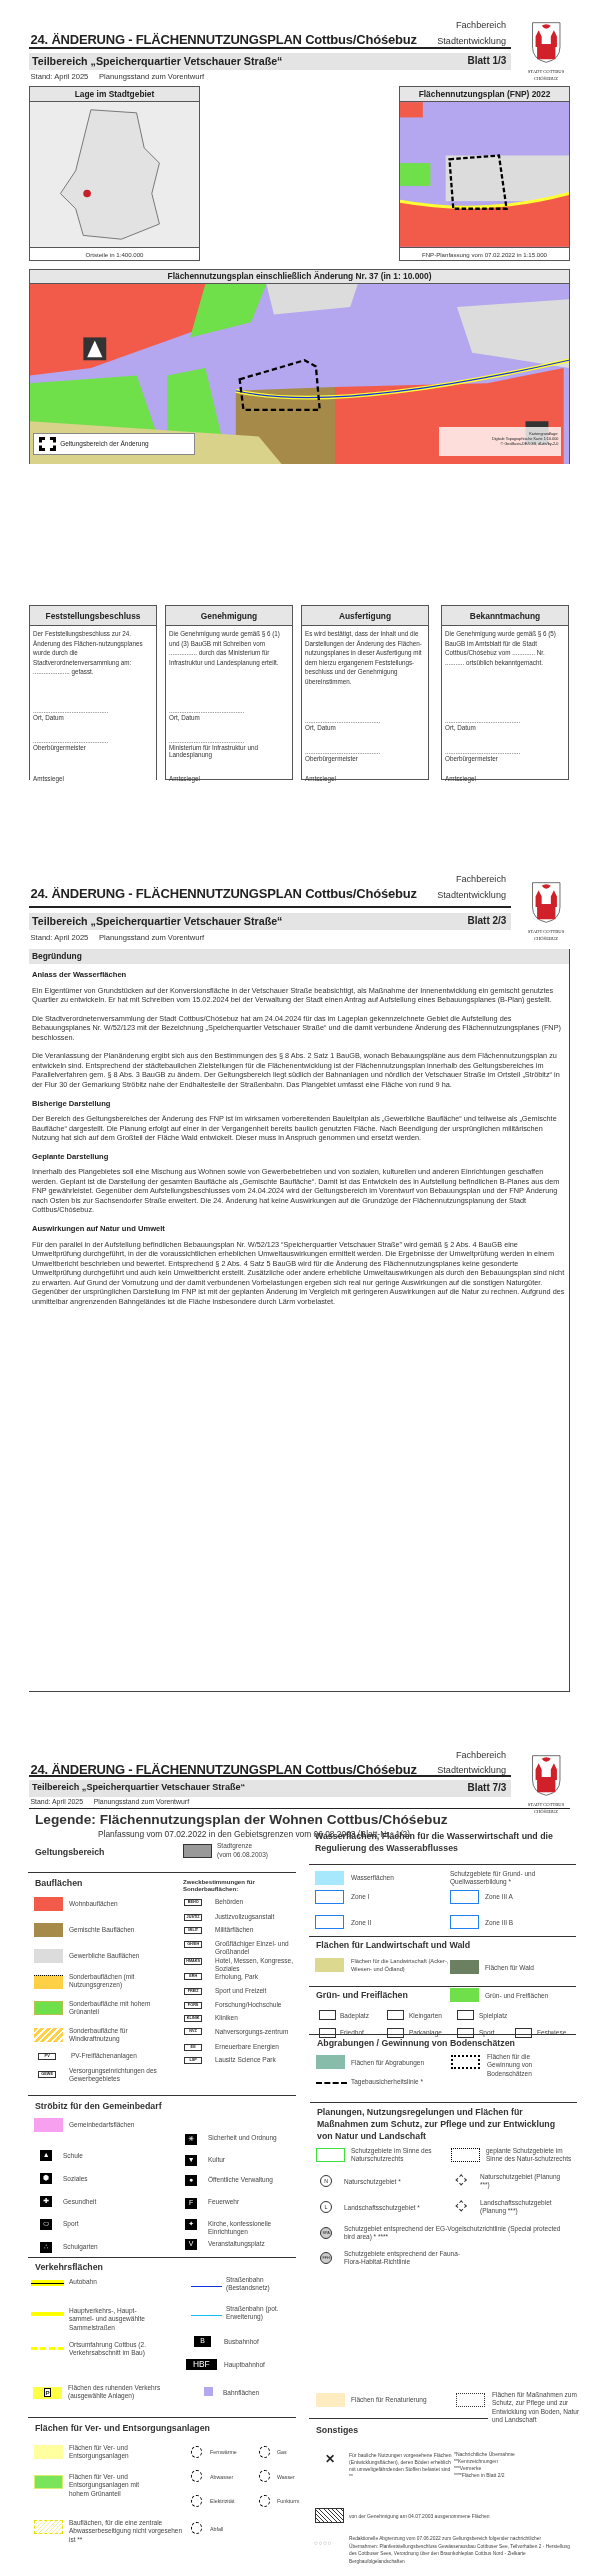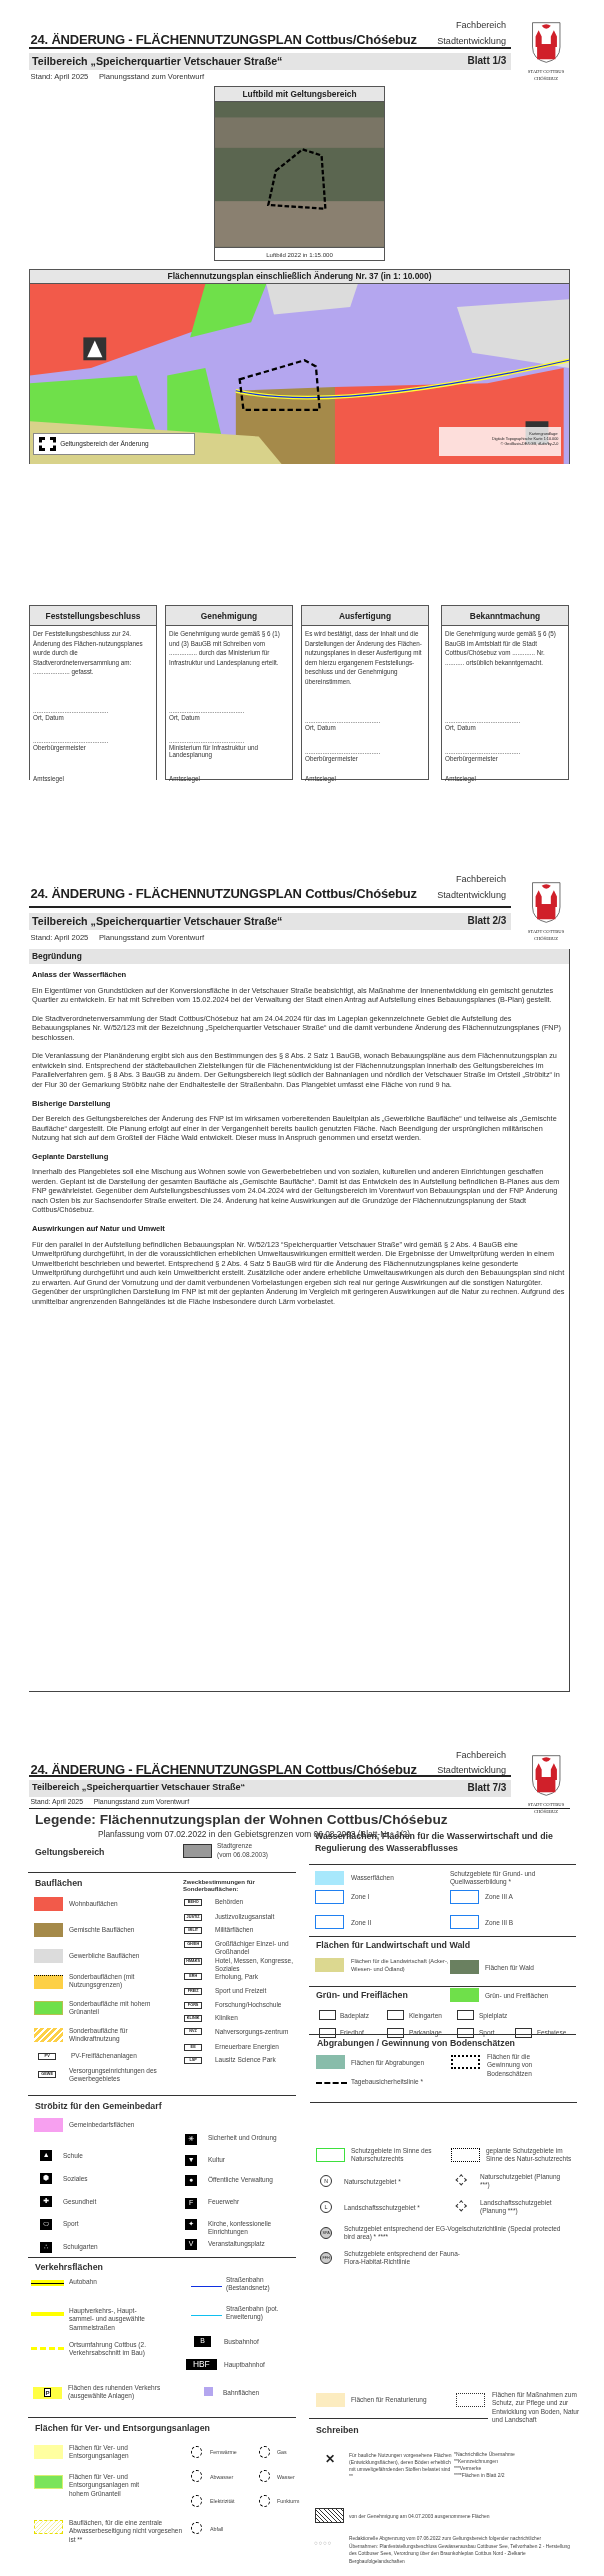--- a/index.html
+++ b/index.html
@@ -55,31 +55,45 @@
     <svg width="30.5" height="43" viewBox="0 0 40 56" style="margin-left:4.6px">
         <path d="M2 2 H38 V34 Q38 50 20 54 Q2 50 2 34 Z" fill="#fff" stroke="#444"></path>
         <path d="M6 20 L10 12 L14 20 V34 H6Z M26 20 L30 12 L34 20 V34 H26Z" fill="#d0202a"></path>
         <rect x="8" y="30" width="24" height="20" fill="#d0202a"></rect>
         <path d="M14 6 Q20 2 26 6 Q20 14 14 6Z" fill="#d0202a"></path>
       </svg>
     <div class="txt">STADT COTTBUS</div>
     <div class="txt">CHÓŚEBUZ</div>
   </div>
 
-  <div class="panel" style="left:214px;top:86px;width:171px;height:175px">
-    <div class="panel-h">Luftbild mit Geltungsbereich</div>
-    <div style="height:145px;background:#55604a;position:relative">
+  <div class="panel" style="left:29px;top:86px;width:171px;height:175px">
+    <div class="panel-h">Lage im Stadtgebiet</div>
+    <div style="height:145px;background:#f0f0f0;position:relative">
       <svg width="169" height="145" viewBox="0 0 222 190">
-          <rect width="222" height="190" fill="#5b6650"></rect>
-          <rect y="20" width="222" height="40" fill="#7a7565"></rect>
-          <rect y="130" width="222" height="60" fill="#8a8070"></rect>
-          <path d="M80 90 L115 62 L140 70 L145 140 L70 135 Z" fill="none" stroke="#000" stroke-width="3" stroke-dasharray="6 3"></path>
+          <rect width="222" height="190" fill="#ececec"></rect>
+          <path d="M80 10 L140 14 L150 60 L170 80 L160 120 L170 160 L120 180 L70 175 L60 140 L40 120 L60 90 L70 50 Z" fill="#e2e2e2" stroke="#555"></path>
+          <circle cx="75" cy="120" r="5" fill="#c8202a"></circle>
         </svg>
     </div>
-    <div class="panel-f">Luftbild 2022 in 1:15.000</div>
+    <div class="panel-f">Ortsteile in 1:400.000</div>
+  </div>
+  <div class="panel" style="left:399px;top:86px;width:171px;height:175px">
+    <div class="panel-h">Flächennutzungsplan (FNP) 2022</div>
+    <div style="height:145px;background:#b4a6ef;position:relative;overflow:hidden">
+      <svg width="169" height="145" viewBox="0 0 222 190">
+          <rect width="222" height="190" fill="#b4a6ef"></rect>
+          <rect x="60" y="70" width="162" height="60" fill="#dcdcdc"></rect>
+          <path d="M0 130 Q110 150 222 120 V190 H0Z" fill="#f25a4a"></path>
+          <path d="M0 130 Q110 150 222 120" stroke="#ffff33" stroke-width="4" fill="none"></path>
+          <path d="M65 75 L130 70 L140 140 L70 140 Z" fill="none" stroke="#000" stroke-width="3" stroke-dasharray="6 3"></path>
+          <rect x="0" y="80" width="40" height="30" fill="#6fe04a"></rect>
+          <rect x="0" y="0" width="30" height="20" fill="#f25a4a"></rect>
+        </svg>
+    </div>
+    <div class="panel-f">FNP-Planfassung vom 07.02.2022 in 1:15.000</div>
   </div>
 
   <div class="panel" style="left:29px;top:269px;width:541px;height:195px">
     <div class="panel-h" style="height:13.7px;line-height:13.7px">Flächennutzungsplan einschließlich Änderung Nr. 37 (in 1: 10.000)</div>
     <div style="position:relative;height:180px;overflow:hidden">
       <svg width="539" height="180" viewBox="0 0 707 236">
         <rect width="707" height="236" fill="#b4a6ef"></rect>
         <path d="M0 0 H240 L220 60 L80 110 L0 120Z" fill="#f25a4a"></path>
         <path d="M230 0 L310 0 L290 50 L210 70Z" fill="#6fe04a"></path>
         <path d="M310 0 H430 L420 30 L320 40Z" fill="#dcdcdc"></path>
@@ -404,20 +418,21 @@
   <div class="lg-rule" style="left:309px;top:303px;width:267px"></div>
   <div class="lg-h" style="left:317px;top:307px">Abgrabungen / Gewinnung von Bodenschätzen</div>
   <div class="lg-sw" style="left:316px;top:324px;background:#88bcaa"></div>
   <div class="lg-t" style="left:351px;top:328px">Flächen für Abgrabungen</div>
   <div class="lg-sw" style="left:451px;top:324px;border:2.3px dotted #000"></div>
   <div class="lg-t" style="left:487px;top:322px;width:61px">Flächen für die Gewinnung von Bodenschätzen</div>
   <div style="position:absolute;left:316px;top:351px;width:30.5px;border-top:2.3px dashed #000"></div>
   <div class="lg-t" style="left:351px;top:347px">Tagebausicherheitslinie *</div>
 
   <div class="lg-rule" style="left:310px;top:371px;width:267px"></div>
+  <div class="lg-h" style="left:317px;top:375px;width:244px;line-height:12.2px">Planungen, Nutzungsregelungen und Flächen für Maßnahmen zum Schutz, zur Pflege und zur Entwicklung von Natur und Landschaft</div>
   <div class="lg-sw" style="left:316px;top:417px;border:1.5px solid #3ee03e"></div>
   <div class="lg-t" style="left:351px;top:416px;width:91px">Schutzgebiete im Sinne des Naturschutzrechts</div>
   <div class="lg-sw" style="left:451px;top:417px;border:1.5px dotted #000"></div>
   <div class="lg-t" style="left:486px;top:416px;width:91px">geplante Schutzgebiete im Sinne des Natur-schutzrechts</div>
   <div style="position:absolute;left:320px;top:444px;width:12.2px;height:12.2px;border:0.8px solid #333;border-radius:50%;font-size:5.3px;text-align:center;line-height:10.7px">N</div>
   <div class="lg-t" style="left:344px;top:447px">Naturschutzgebiet *</div>
   <div style="position:absolute;left:457px;top:445px;width:8.4px;height:8.4px;border:0.8px dashed #333;transform:rotate(45deg)"></div>
   <div class="lg-t" style="left:480px;top:442px;width:84px">Naturschutzgebiet (Planung ***)</div>
   <div style="position:absolute;left:320px;top:470px;width:12.2px;height:12.2px;border:0.8px solid #333;border-radius:50%;font-size:5.3px;text-align:center;line-height:10.7px">L</div>
   <div class="lg-t" style="left:344px;top:473px">Landschaftsschutzgebiet *</div>
@@ -426,21 +441,21 @@
   <div style="position:absolute;left:320px;top:496px;width:12.2px;height:12.2px;border:0.8px solid #333;border-radius:50%;background:#ccc;font-size:3.8px;text-align:center;line-height:10.7px">SPA</div>
   <div class="lg-t" style="left:344px;top:494px;width:221px">Schutzgebiet entsprechend der EG-Vogelschutzrichtlinie (Special protected bird area) * ****</div>
   <div style="position:absolute;left:320px;top:521px;width:12.2px;height:12.2px;border:0.8px solid #333;border-radius:50%;background:#ccc;font-size:3.8px;text-align:center;line-height:10.7px">FFH</div>
   <div class="lg-t" style="left:344px;top:519px;width:130px">Schutzgebiete entsprechend der Fauna-Flora-Habitat-Richtlinie</div>
   <div class="lg-sw" style="left:316px;top:662px;top:662px;background:#fcecc0;top:662px"></div>
   <div class="lg-t" style="left:351px;top:665px">Flächen für Renaturierung</div>
   <div class="lg-sw" style="left:456px;top:662px;border:0.8px dotted #333"></div>
   <div class="lg-t" style="left:492px;top:660px;width:88px">Flächen für Maßnahmen zum Schutz, zur Pflege und zur Entwicklung von Boden, Natur und Landschaft</div>
 
   <div class="lg-rule" style="left:309px;top:687px;width:179px"></div>
-  <div class="lg-h" style="left:316px;top:694px">Schreiben</div>
+  <div class="lg-h" style="left:316px;top:694px">Sonstiges</div>
   <div style="position:absolute;left:325px;top:721px;font-size:12.2px;font-weight:bold">✕</div>
   <div class="lg-t" style="left:349px;top:721px;width:103px;font-size:5px;line-height:6.9px">Für bauliche Nutzungen vorgesehene Flächen (Entwicklungsflächen), deren Böden erheblich mit umweltgefährdenden Stoffen belastet sind **</div>
   <div class="lg-t" style="left:454px;top:720px;font-size:5px;line-height:6.9px">
       <div>*Nachrichtliche Übernahme</div>
       <div>**Kennzeichnungen</div>
       <div>***Vermerke</div>
       <div>****Flächen in Blatt 2/2</div>
     </div>
   <div class="lg-sw" style="left:315px;top:777px;height:15.2px;border:0.8px solid #333;background:repeating-linear-gradient(45deg,#fff 0 2.3px,#333 2.3px 3px)"></div>
   <div class="lg-t" style="left:349px;top:781px;font-size:5px">von der Genehmigung am 04.07.2003 ausgenommene Flächen</div>

